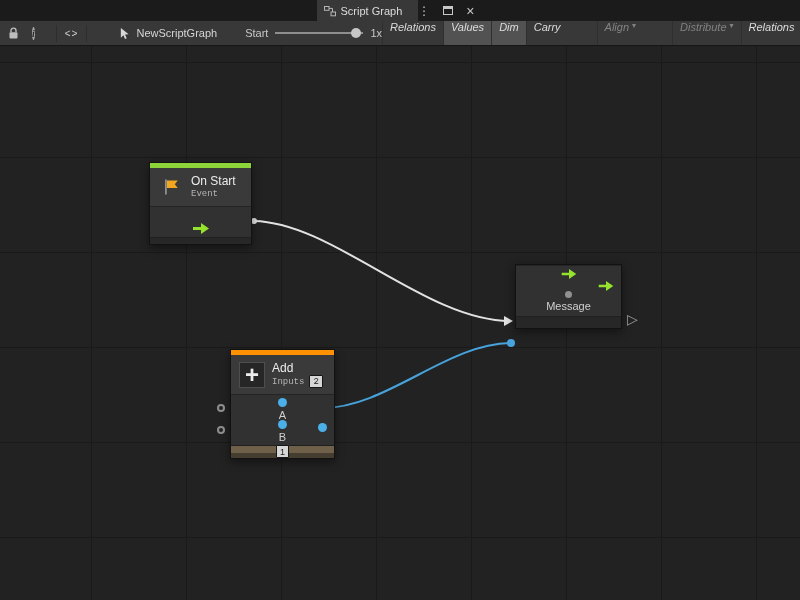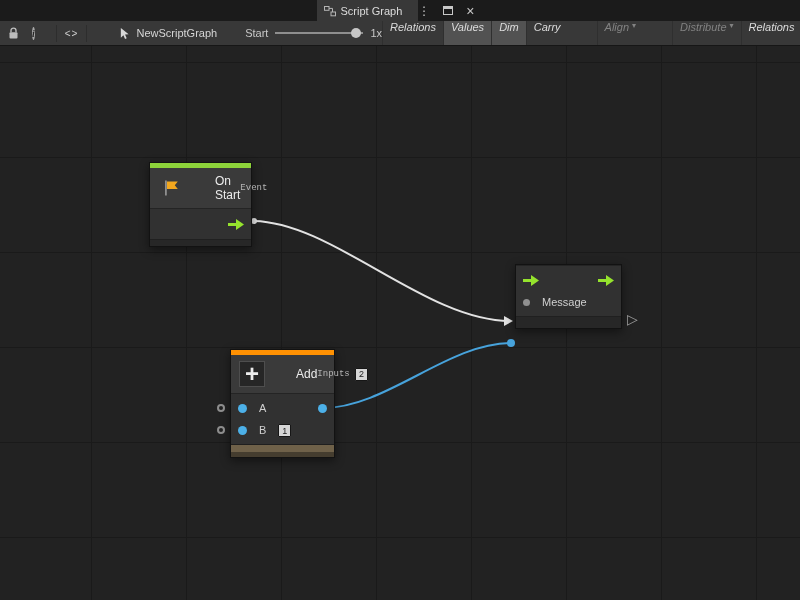--- a/index.html
+++ b/index.html
@@ -36,25 +36,25 @@
     background-image:linear-gradient(#1a1a1a 1px,transparent 1px),linear-gradient(90deg,#1a1a1a 1px,transparent 1px);
     background-size:95px 95px; background-position:-4px 16px; }
   .wires { position:absolute; left:0; top:0; width:100%; height:100%; pointer-events:none; }
 
   
   .node { position:absolute; background:#313131; border:1px solid #121212; box-shadow:0 3px 9px rgba(0,0,0,.45); }
   .accent { height:5px; }
   .nhead { display:flex; align-items:center; gap:7px; padding:6px 8px; background:#3a3a3a; }
   .icon-box { width:26px; height:26px; display:flex; align-items:center; justify-content:center; flex:0 0 auto; }
   .icon-box.framed { background:#262626; border:1px solid #4e4e4e; }
-  .titles { display:flex; flex-direction:row;margin-left:24px; }
+  .titles { display:flex; flex-direction:column; }
   .ntitle { font-size:12px; color:#ececec; line-height:14px; }
   .nsub { font-size:9px; color:#b4b4b4; line-height:12px; display:flex; align-items:center; gap:5px;font-family:Liberation Mono, monospace; }
   .nbody { border-top:1px solid #242424; background:#313131; padding:3px 0; }
-  .prow { height:22px; display:flex; align-items:center; gap:12px; padding:0 7px; font-size:11px; color:#d0d0d0; }
+  .prow { height:22px; display:flex; align-items:center; gap:2px; padding:0 7px; font-size:11px; color:#d0d0d0;flex-direction:column; }
   .prow.arrow-row { height:24px; justify-content:flex-end; }
   .dot { width:9px; height:9px; border-radius:50%; flex:0 0 auto; }
   .dot.sm { width:7px; height:7px; background:#909090; }
   .out-right { margin-left:auto; }
   .nfoot { height:7px; background:#272727; border-top:1px solid #202020; }
   .nfoot.tall { height:12px; }
   .add-foot1 { height:8px; background:#6f6149; border-top:1px solid #1f1f1f; }
   .add-foot2 { height:5px; background:#453d2f; }
   .field { background:#d6d6d6; color:#1c1c1c; border:1px solid #161616; border-radius:1px; font-size:9px; min-width:13px; height:13px; line-height:12px; padding:0 3px; text-align:center; }
   .plus-glyph { color:#ececec; font-size:24px; line-height:22px; font-weight:bold; }

